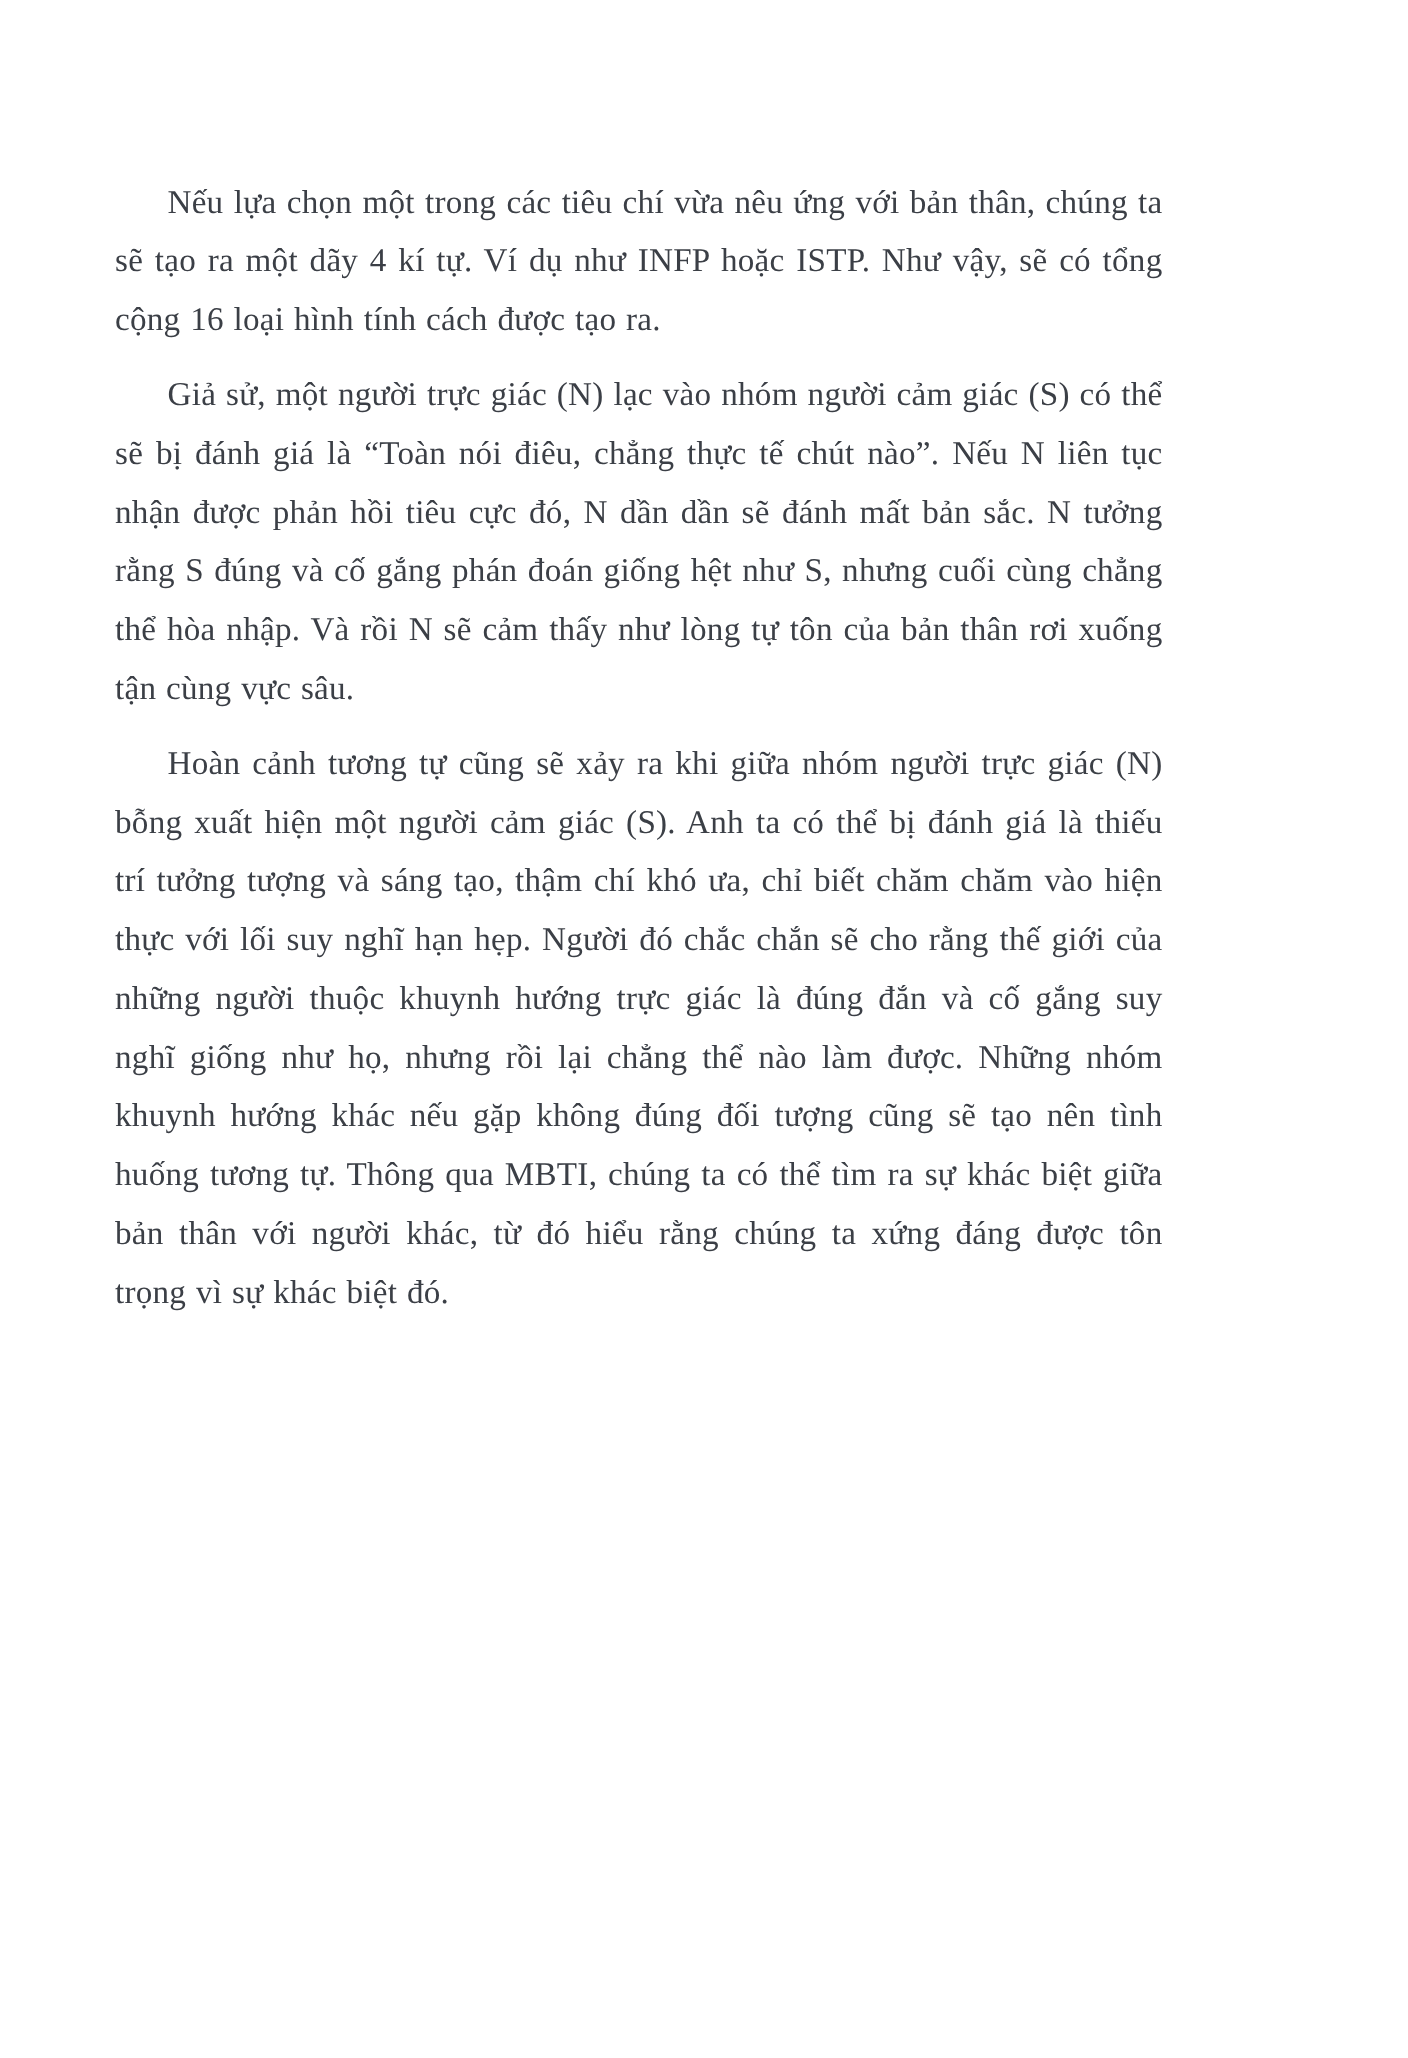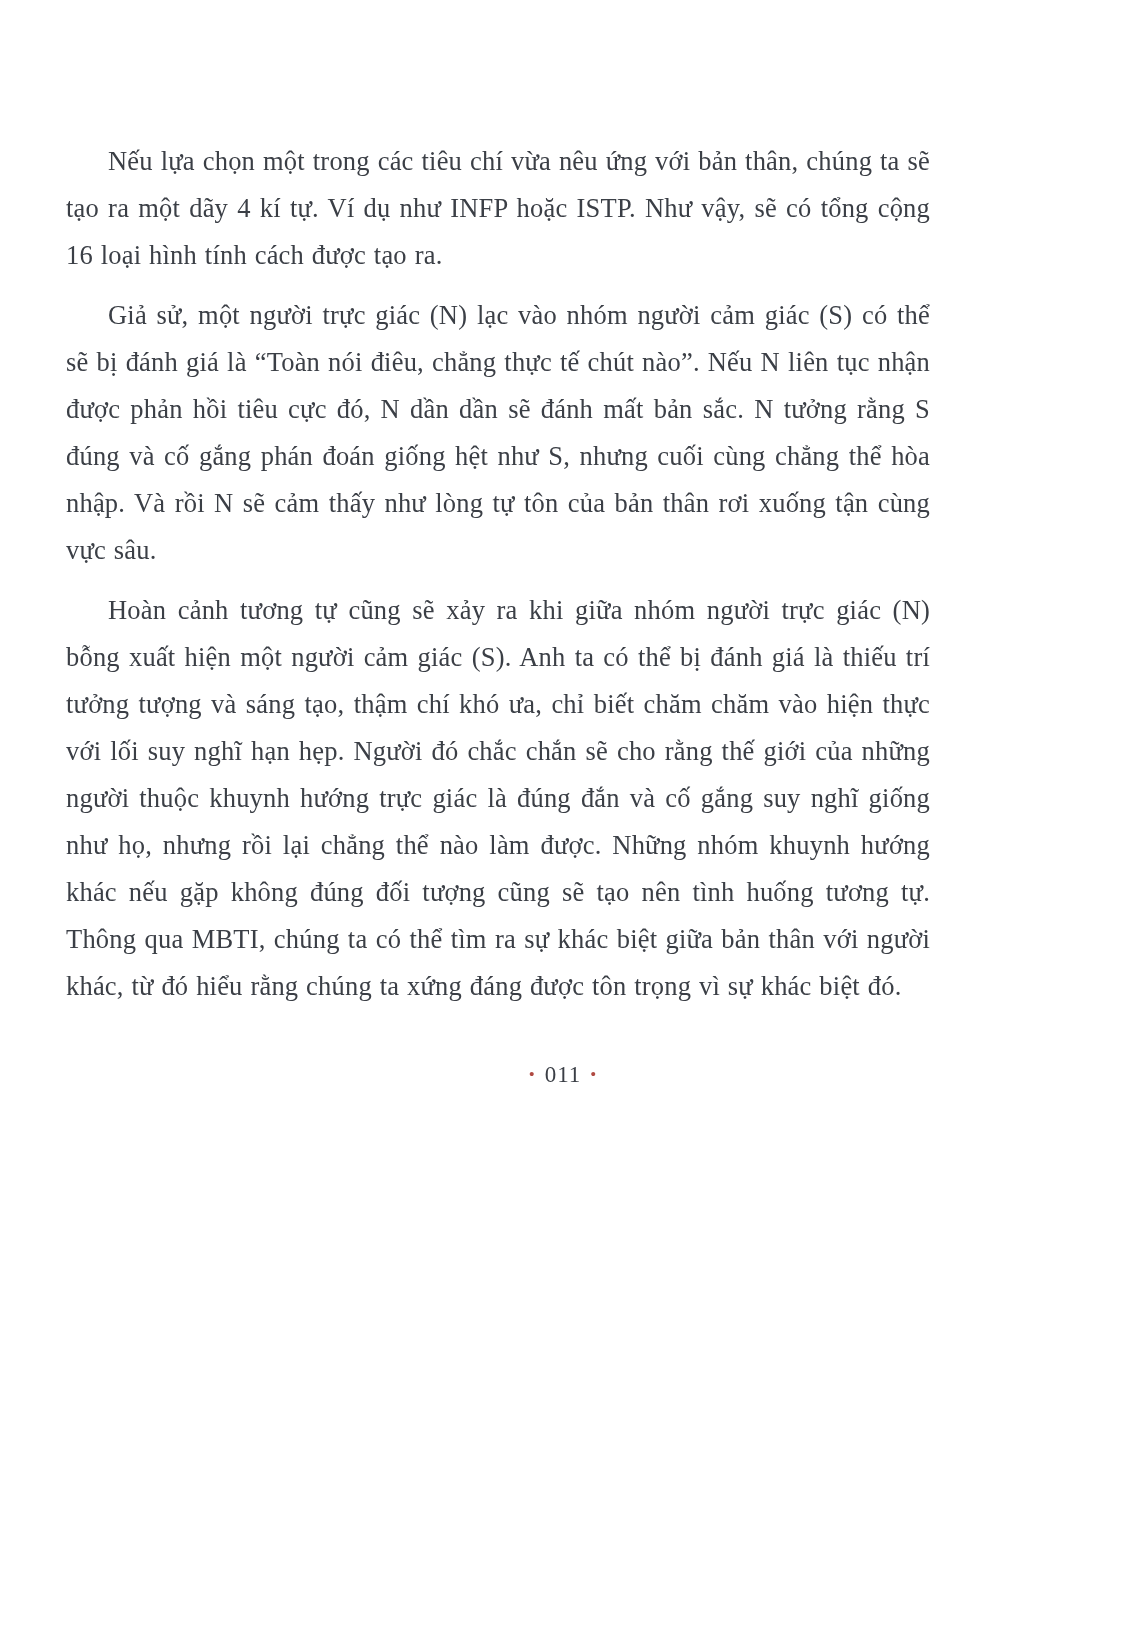--- a/index.html
+++ b/index.html
@@ -13,21 +13,21 @@
     height:1646px;
     background:var(--page-bg);
     font-family:"Liberation Serif", serif;
     overflow:hidden;
   }
   .page{
     position:relative;
     box-sizing:border-box;
     width:1126px;
     height:1240px;
-    padding:138px 196px 0 66px;
+    padding:138px 196px 0 92px;
   }
   .content p{
     margin:0 0 13px 0;
     font-size:26.5px;
     line-height:47px;
     color:var(--text-color);
     text-align:justify;
     text-indent:42px;
     letter-spacing:0.2px;
     word-spacing:1px;
@@ -53,16 +53,13 @@
 </style>
 </head>
 <body>
 
 <div class="page">
   <div class="content">
     <p>Nếu lựa chọn một trong các tiêu chí vừa nêu ứng với bản thân, chúng ta sẽ tạo ra một dãy 4 kí tự. Ví dụ như INFP hoặc ISTP. Như vậy, sẽ có tổng cộng 16 loại hình tính cách được tạo ra.</p>
     <p>Giả sử, một người trực giác (N) lạc vào nhóm người cảm giác (S) có thể sẽ bị đánh giá là “Toàn nói điêu, chẳng thực tế chút nào”. Nếu N liên tục nhận được phản hồi tiêu cực đó, N dần dần sẽ đánh mất bản sắc. N tưởng rằng S đúng và cố gắng phán đoán giống hệt như S, nhưng cuối cùng chẳng thể hòa nhập. Và rồi N sẽ cảm thấy như lòng tự tôn của bản thân rơi xuống tận cùng vực sâu.</p>
     <p>Hoàn cảnh tương tự cũng sẽ xảy ra khi giữa nhóm người trực giác (N) bỗng xuất hiện một người cảm giác (S). Anh ta có thể bị đánh giá là thiếu trí tưởng tượng và sáng tạo, thậm chí khó ưa, chỉ biết chăm chăm vào hiện thực với lối suy nghĩ hạn hẹp. Người đó chắc chắn sẽ cho rằng thế giới của những người thuộc khuynh hướng trực giác là đúng đắn và cố gắng suy nghĩ giống như họ, nhưng rồi lại chẳng thể nào làm được. Những nhóm khuynh hướng khác nếu gặp không đúng đối tượng cũng sẽ tạo nên tình huống tương tự. Thông qua MBTI, chúng ta có thể tìm ra sự khác biệt giữa bản thân với người khác, từ đó hiểu rằng chúng ta xứng đáng được tôn trọng vì sự khác biệt đó.</p>
   </div>
-  <div class="footer">
-    <span class="dot">•</span><span class="num">011</span><span class="dot">•</span>
-  </div>
 </div>
 
 </body></html>

